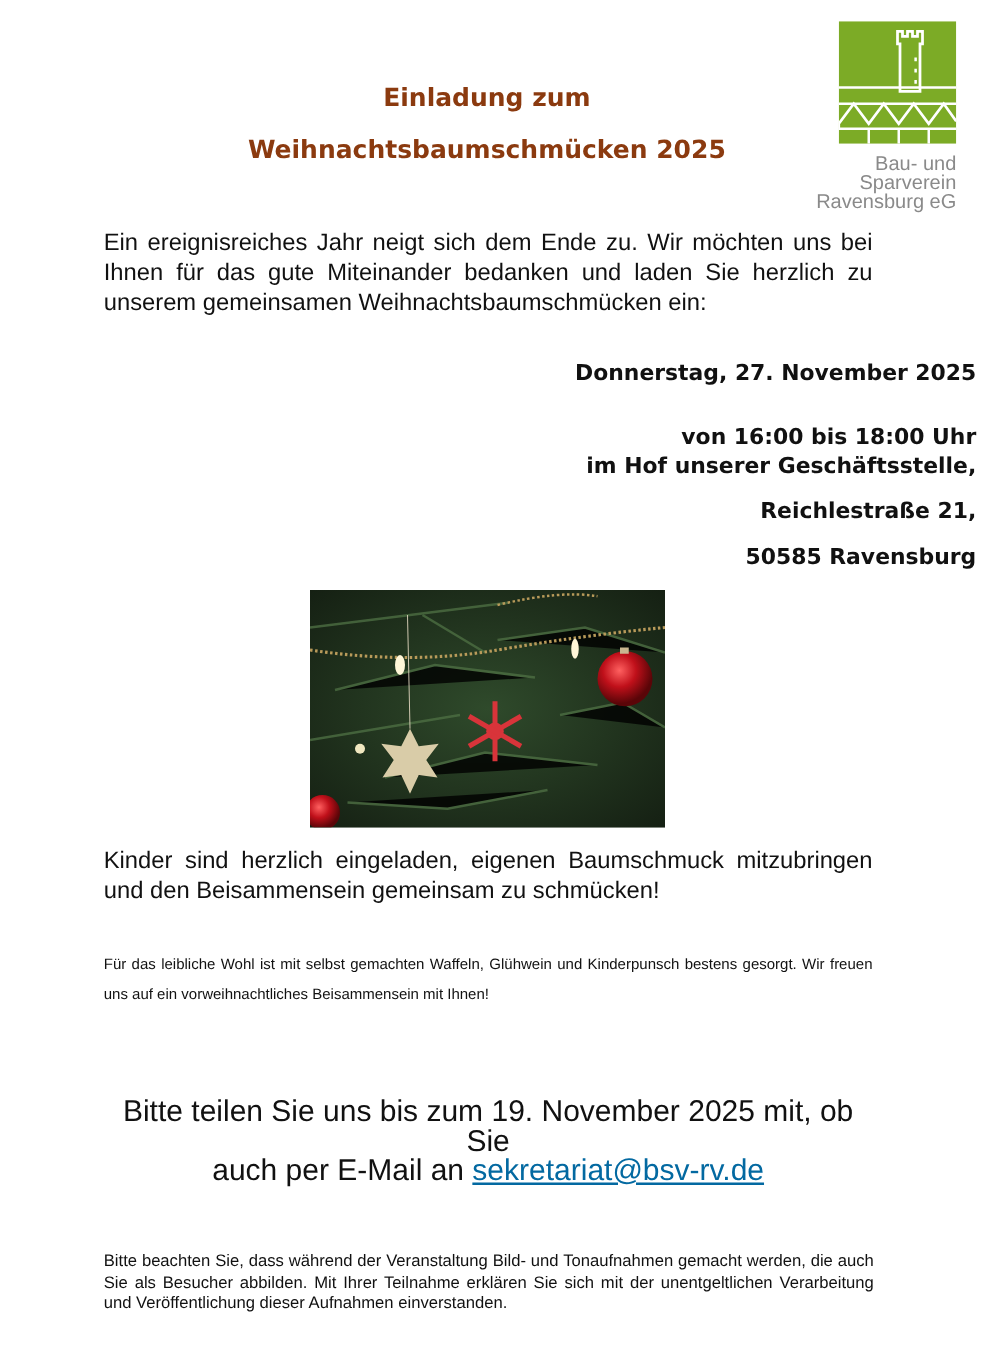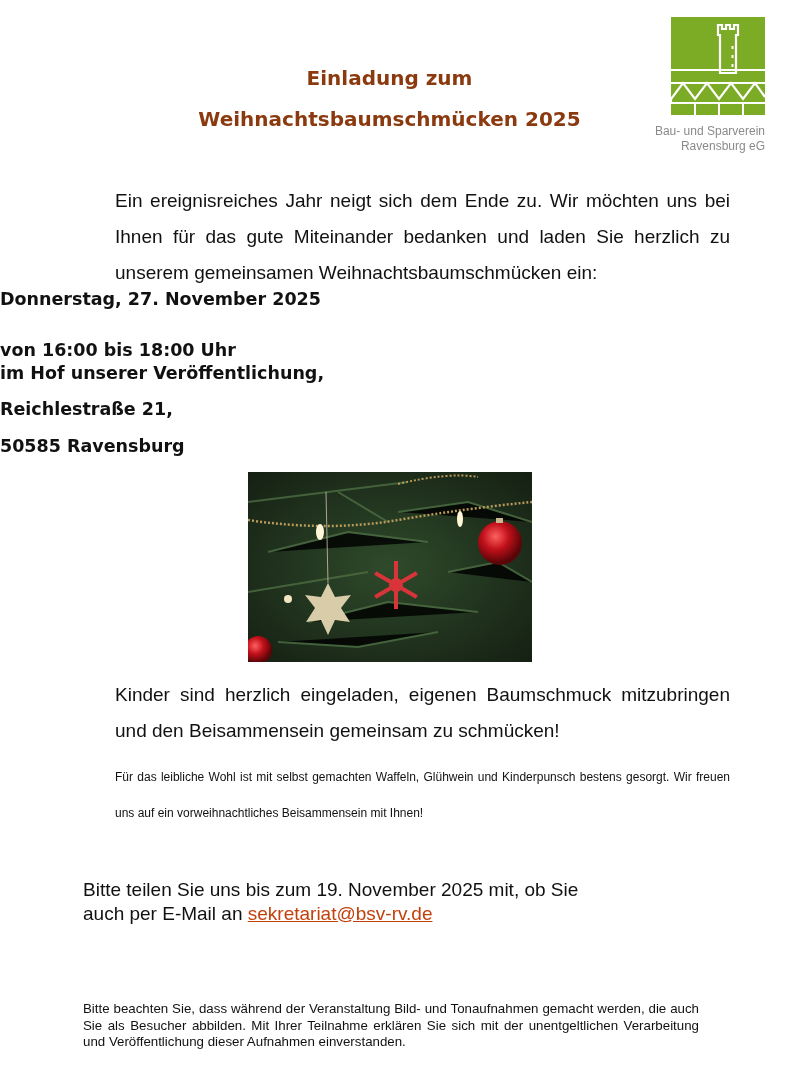--- a/index.html
+++ b/index.html
@@ -1,37 +1,37 @@
 <!DOCTYPE html>
 <html><head>
   <meta charset="utf-8">
   <style>
     html, body { margin:0; padding:0; background:#ffffff; }
     body { width:789px; height:1080px; position:relative; overflow:hidden;
            font-family:"DejaVu Sans", sans-serif; color:#111; }
     .logo { position:absolute; left:671px; top:17px; width:94px; height:98px; }
     .logo-text { position:absolute; left:630px; top:124px; width:135px; text-align:right;
-                 font-family:"Liberation Sans", sans-serif; font-size:12px; line-height:15px; color:#8a8a8a; }
+                 font-family:"Liberation Sans", sans-serif; font-size:16px; line-height:15px; color:#8a8a8a; }
     .title { position:absolute; left:0; width:789px; text-align:center; font-weight:bold;
              color:#8b3a0f; font-size:20px; }
     .t1 { top:66px; left:-5px; }
     .t2 { top:107px; left:-5px; }
-    .para { position:absolute; left:83px; width:615px; font-size:18.5px; line-height:36px;
-            text-align:justify; text-align-last:left;margin-left:32px; }
+    .para { position:absolute; left:83px; width:615px; font-size:18.5px; line-height:24px;
+            text-align:justify; text-align-last:left; }
     .p1 { top:183px; font-family:"Liberation Sans", sans-serif; font-size:19px; }
     .details { position:absolute; left:0; width:789px; text-align:center; font-weight:bold;
                font-size:17.5px; }
-    .d-line { position:absolute; left:0; width:781px; text-align:left; }
+    .d-line { position:absolute; left:0; width:781px; text-align:right; }
     .photo { position:absolute; left:248px; top:472px; width:284px; height:190px; overflow:hidden;
              background:#1c2a1a; }
     .p2 { top:677px; font-family:"Liberation Sans", sans-serif; font-size:19px; }
     .p3 { top:759px; font-family:"Liberation Sans", sans-serif; font-size:12px; }
-    .rsvp { position:absolute; left:83px; width:615px; top:878px; text-align:left;
-            font-family:"Liberation Sans", sans-serif; font-size:19px; line-height:23.5px; }
-    .rsvp a { color:#c2410c; text-decoration:underline; }
+    .rsvp { position:absolute; left:83px; width:615px; top:878px; text-align:center;
+            font-family:"Liberation Sans", sans-serif; font-size:24px; line-height:23.5px; }
+    .rsvp a { color:#0369a1; text-decoration:underline; }
     .note { position:absolute; left:83px; width:616px; top:1001px; font-family:Liberation Sans, sans-serif;
             font-size:13.3px; line-height:16.5px; text-align:justify; text-align-last:left; }
   </style>
 </head>
 <body>
 
 <div class="logo">
   <svg width="94" height="98" viewBox="0 0 94 98">
     <rect x="0" y="0" width="94" height="98" fill="#7cab26"></rect>
 
@@ -56,21 +56,21 @@
 </div>
 
 <div class="title t1">Einladung zum</div>
 <div class="title t2">Weihnachtsbaumschmücken 2025</div>
 
 <div class="para p1">Ein ereignisreiches Jahr neigt sich dem Ende zu. Wir möchten uns bei Ihnen für das gute Miteinander bedanken und laden Sie herzlich zu unserem gemeinsamen Weihnachtsbaumschmücken ein:</div>
 
 <div class="details">
   <div class="d-line" style="top:289px">Donnerstag, 27. November 2025</div>
   <div class="d-line" style="top:340px">von 16:00 bis 18:00 Uhr</div>
-  <div class="d-line" style="top:363px">im Hof unserer Veröffentlichung,</div>
+  <div class="d-line" style="top:363px">im Hof unserer Geschäftsstelle,</div>
   <div class="d-line" style="top:399px">Reichlestraße 21,</div>
   <div class="d-line" style="top:436px">50585 Ravensburg</div>
 </div>
 
 <div class="photo">
   <svg width="284" height="190" viewBox="0 0 284 190">
     <defs>
       <radialGradient id="bg" cx="50%" cy="50%" r="70%">
         <stop offset="0" stop-color="#2f4a2b"></stop>
         <stop offset="1" stop-color="#152013"></stop>

